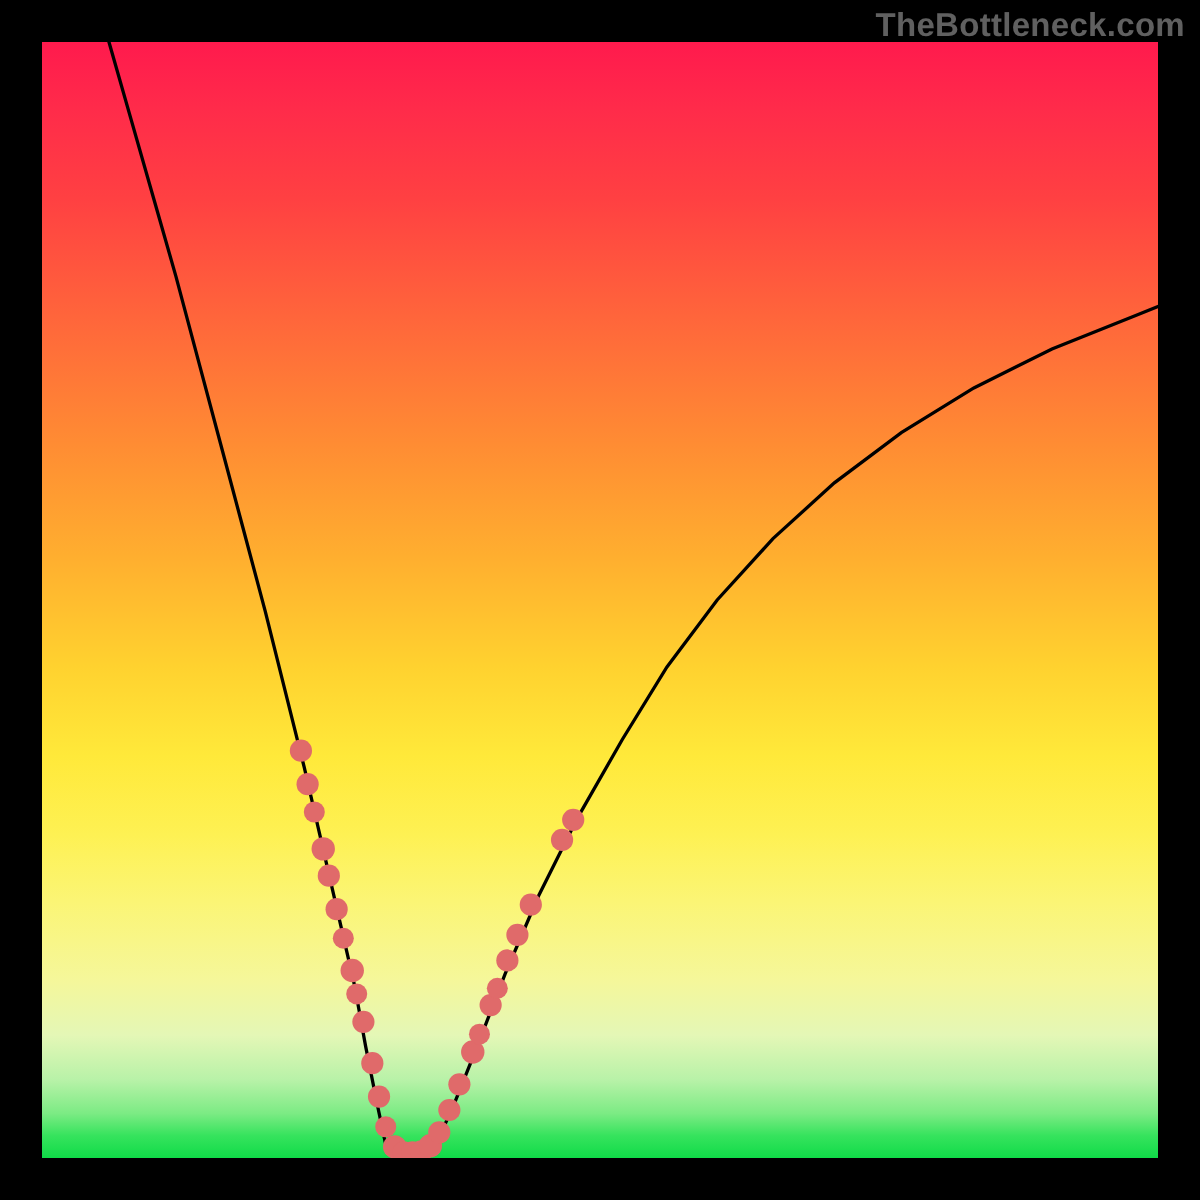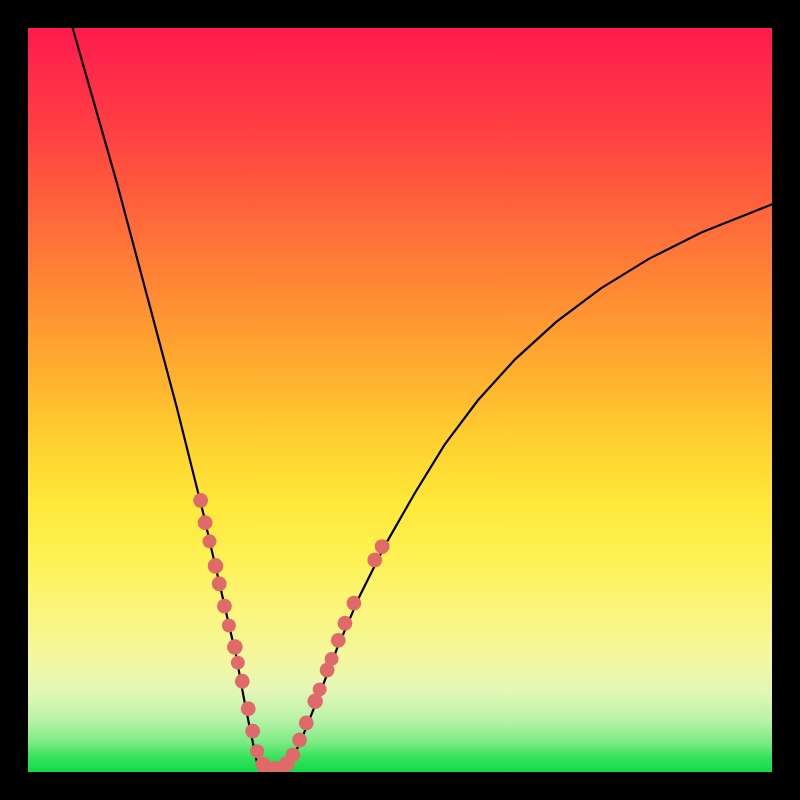--- a/index.html
+++ b/index.html
@@ -59,20 +59,21 @@
   }
   svg.curve {
     position: absolute;
     inset: 0;
   }
 </style>
 </head>
 <body>
 
 <div class="frame">
+  <div class="watermark">TheBottleneck.com</div>
 
   <div class="plot-area">
     <div class="gradient-bg"></div>
     <svg class="curve" viewBox="0 0 744 744" preserveAspectRatio="none">
       <path id="curve-path" fill="none" stroke="#000" stroke-width="2.2" stroke-linecap="round" d="M 44.64 0.00 L 59.52 52.08 L 74.40 104.16 L 89.28 156.24 L 104.16 212.04 L 119.04 267.84 L 133.92 323.64 L 148.80 379.44 L 163.68 438.96 L 174.84 483.60 L 186.00 531.96 L 197.16 580.32 L 208.32 628.68 L 215.76 669.60 L 223.20 706.80 L 229.15 735.07 L 229.15 735.07 L 234.36 740.28 L 241.80 741.77 L 249.24 741.77 L 256.68 740.28 L 262.63 735.07 L 262.63 735.07 L 275.28 706.80 L 290.16 669.60 L 308.76 621.24 L 331.08 569.16 L 357.12 517.08 L 386.88 465.00 L 416.64 416.64 L 450.12 372.00 L 487.32 331.08 L 528.24 293.88 L 572.88 260.40 L 621.24 230.64 L 673.32 204.60 L 729.12 182.28 L 744.00 176.33 "></path>
       <g id="dots-group">
           <circle cx="172.61" cy="472.44" r="7.40" fill="#e06a6a"></circle>
           <circle cx="177.07" cy="494.76" r="7.40" fill="#e06a6a"></circle>
           <circle cx="181.54" cy="513.36" r="7.00" fill="#e06a6a"></circle>
           <circle cx="187.49" cy="537.91" r="7.80" fill="#e06a6a"></circle>

